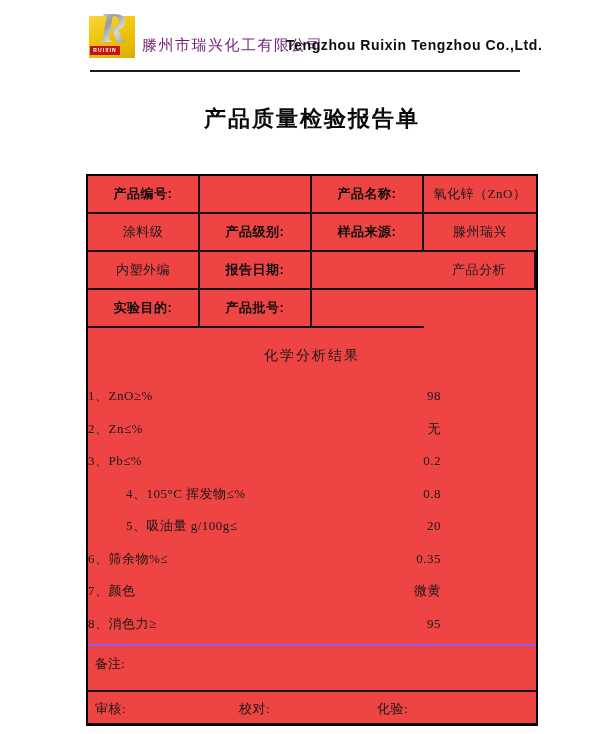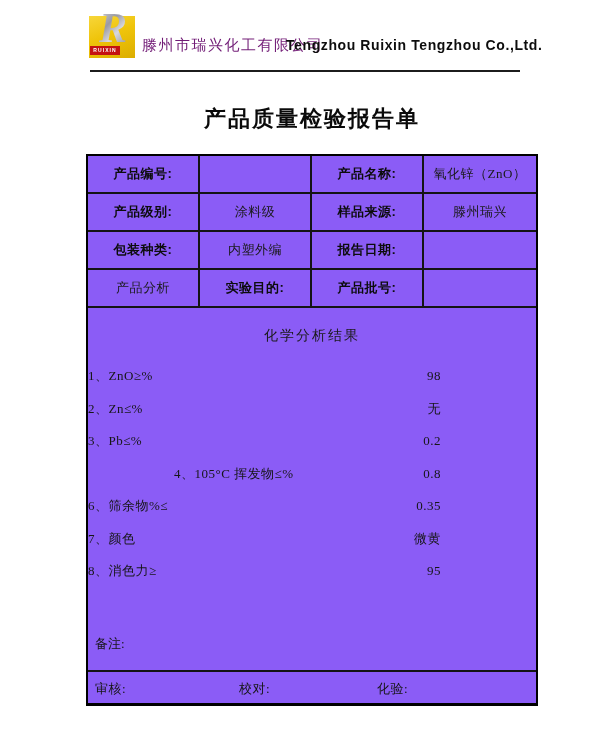--- a/index.html
+++ b/index.html
@@ -42,45 +42,45 @@
   }
 
   
   .title {
     position:absolute; left:86px; top:104px; width:452px; text-align:center;
     font-size:22px; font-weight:bold; letter-spacing:2px; color:#0a0a0a;
   }
 
   
   .report {
-    position:absolute; left:86px; top:154px; width:452px;
-    border:2px solid #000; border-bottom-width:3px; background:#8b5cf6;
+    position:absolute; left:86px; top:174px; width:452px;
+    border:2px solid #000; border-bottom-width:3px; background:#ef4444;
   }
   .info-grid { display:grid; grid-template-columns:repeat(4,1fr); }
   .info-cell {
     height:38px; display:flex; align-items:center; justify-content:center;
     border-bottom:2px solid #141414; border-right:2px solid #141414;
     font-size:13px; overflow:hidden; white-space:nowrap;
   }
   .info-cell.last { border-right:none; }
   .cell-label { font-weight:bold; color:#0c0c0c; letter-spacing:0.5px; }
   .cell-value { font-family:"Liberation Serif", serif; color:#1a1a1a; letter-spacing:0.5px; }
 
-  .analysis { height:318px; border-bottom:6px solid #8b5cf6; padding-top:20px; }
+  .analysis { height:318px; border-bottom:2px solid #8b5cf6; padding-top:20px; }
   .analysis-heading {
     text-align:center; font-family:"Liberation Serif", serif;
     font-size:14px; letter-spacing:2px; color:#1a1a1a; line-height:16px;
     margin-bottom:16px;
   }
   .analysis-item {
     height:32.5px; display:flex; align-items:center; justify-content:space-between;
     padding-right:95px;
     font-family:"Liberation Serif", serif; font-size:13px; color:#161616;
   }
-  .analysis-item.indent { padding-left:86px; }
+  .analysis-item.indent { padding-left:38px; }
   .item-label { letter-spacing:0.5px; white-space:nowrap; }
   .item-value { letter-spacing:0.5px; white-space:nowrap; }
 
   .remarks {
     height:46px; border-bottom:2px solid #141414;
     padding:9px 0 16px 7px;
     font-family:"Liberation Serif", serif; font-size:13px; color:#161616;
   }
   .signatures { position:relative; height:31px;padding-left:46px; }
   .sig {
@@ -117,35 +117,32 @@
           <span class="cell-value"></span>
         </div>
       <div class="info-cell">
           <span class="cell-label">产品名称:</span>
         </div>
       <div class="info-cell last">
           <span class="cell-value">氧化锌（ZnO）</span>
         </div>
 
       <div class="info-cell">
+          <span class="cell-value">涂料级</span>
+        </div>
+      <div class="info-cell">
           <span class="cell-label">产品级别:</span>
         </div>
       <div class="info-cell">
-          <span class="cell-value">涂料级</span>
-        </div>
-      <div class="info-cell">
           <span class="cell-label">样品来源:</span>
         </div>
       <div class="info-cell last">
           <span class="cell-value">滕州瑞兴</span>
         </div>
 
-      <div class="info-cell">
-          <span class="cell-label">包装种类:</span>
-        </div>
       <div class="info-cell">
           <span class="cell-value">内塑外编</span>
         </div>
       <div class="info-cell">
           <span class="cell-label">报告日期:</span>
         </div>
       <div class="info-cell last">
           <span class="cell-value"></span>
         </div>
 
@@ -174,20 +171,24 @@
         <span class="item-label">2、Zn≤%</span>
         <span class="item-value">无</span>
       </div>
       <div class="analysis-item">
         <span class="item-label">3、Pb≤%</span>
         <span class="item-value">0.2</span>
       </div>
       <div class="analysis-item indent">
         <span class="item-label">4、105°C 挥发物≤%</span>
         <span class="item-value">0.8</span>
+      </div>
+      <div class="analysis-item indent">
+        <span class="item-label">5、吸油量 g/100g≤</span>
+        <span class="item-value">20</span>
       </div>
       <div class="analysis-item">
         <span class="item-label">6、筛余物%≤</span>
         <span class="item-value">0.35</span>
       </div>
       <div class="analysis-item">
         <span class="item-label">7、颜色</span>
         <span class="item-value">微黄</span>
       </div>
       <div class="analysis-item">

